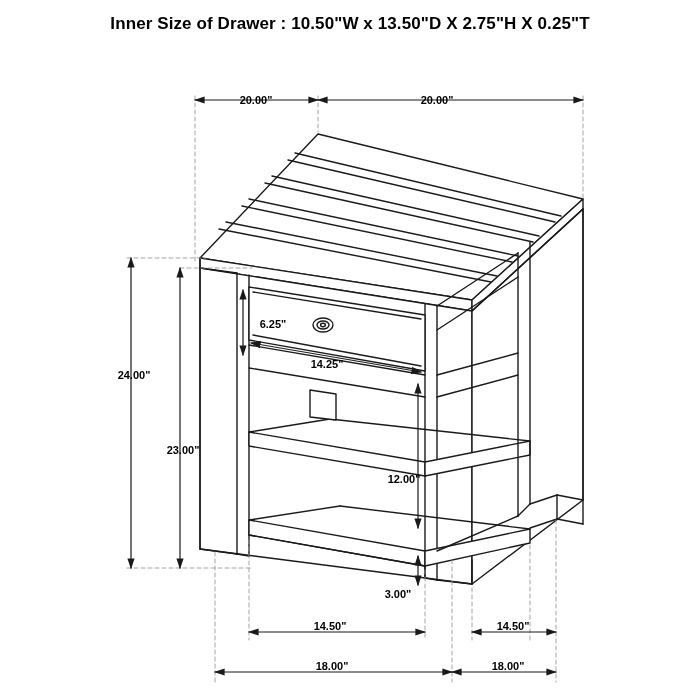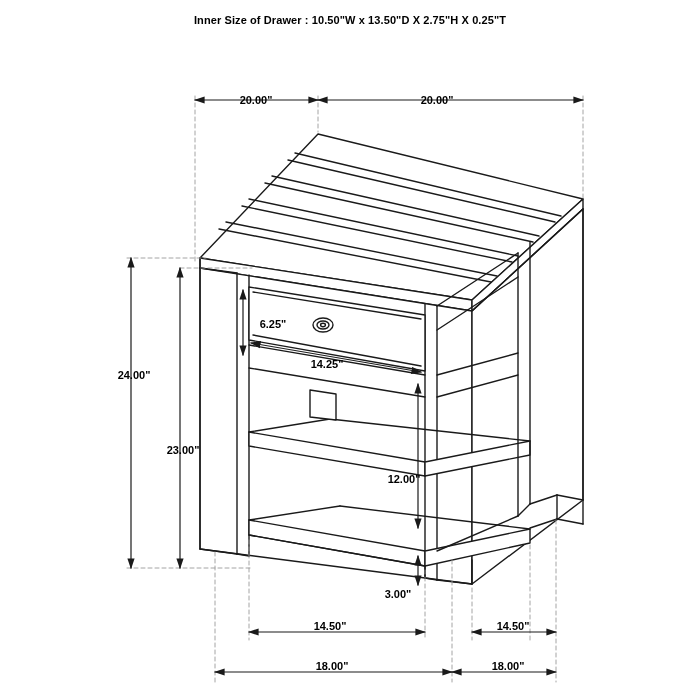--- a/index.html
+++ b/index.html
@@ -17,21 +17,21 @@
     position: relative;
     width: 700px;
     height: 700px;
   }
   #title {
     position: absolute;
     left: 0;
     top: 14px;
     width: 700px;
     text-align: center;
-    font-size: 11px;
+    font-size: 17px;
     font-weight: bold;
     color: #000;
     letter-spacing: 0.1px;
   }
   svg {
     position: absolute;
     left: 0;
     top: 0;
   }
   .dimlabel {

